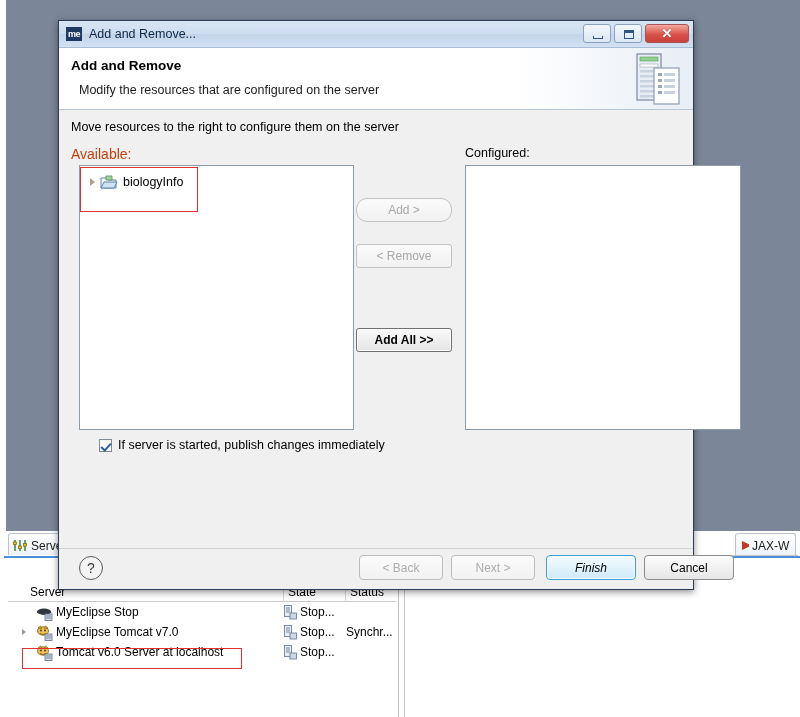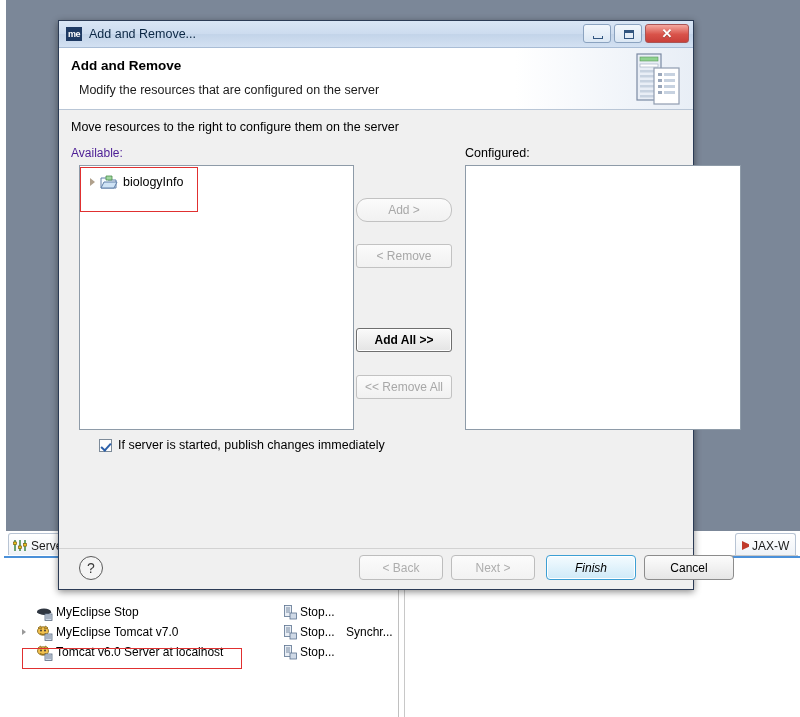--- a/index.html
+++ b/index.html
@@ -233,21 +233,21 @@
     position: relative;
     height: 438px;
     background: #f0f0f0;
   }
   .body-hint {
     position: absolute; left: 12px; top: 10px;
     font-size: 12.5px; color: #000;
   }
   .lbl-available {
     position: absolute; left: 12px; top: 36px;
-    font-size: 12px; color: #4c1d95;
+    font-size: 14px; color: #c2410c;
   }
   .lbl-configured {
     position: absolute; left: 406px; top: 36px;
     font-size: 12.5px; color: #000;
   }
   .listbox {
     position: absolute;
     background: #ffffff;
     border: 1px solid #8e9ba8;
   }
@@ -384,20 +384,25 @@
               <rect x="0.5" y="3" width="3" height="2.6" fill="#f0c419" stroke="#7a6010" stroke-width="0.7"></rect>
               <rect x="5.5" y="7" width="3" height="2.6" fill="#f0c419" stroke="#7a6010" stroke-width="0.7"></rect>
               <rect x="10.5" y="4.5" width="3" height="2.6" fill="#f0c419" stroke="#7a6010" stroke-width="0.7"></rect>
             </svg>
           </span>
           <span>Serve</span>
         </div>
       </div>
       <div class="tab-underline"></div>
 
+      <div class="table-head">
+        <div class="th th-server">Server</div>
+        <div class="th th-state">State</div>
+        <div class="th th-status">Status</div>
+      </div>
 
       <div class="rows">
 
         <div class="row">
           <span class="r-icon">
             <svg width="17" height="16" viewBox="0 0 17 16">
               <ellipse cx="8" cy="6.5" rx="7" ry="3" fill="#2f3640"></ellipse>
               <path d="M1.5 7 Q8 11 15 7" stroke="#2f3640" stroke-width="2" fill="none"></path>
               <rect x="9" y="9" width="7" height="6.5" fill="#cfd9e6" stroke="#5b6b80" stroke-width="0.8"></rect>
               <line x1="10" y1="11" x2="15" y2="11" stroke="#5b6b80" stroke-width="0.7"></line>
@@ -560,21 +565,20 @@
           <span>biologyInfo</span>
         </div>
       </div>
 
       <div class="listbox list-configured"></div>
 
       <div class="mid-btns">
         <div class="mbtn mbtn-add">Add &gt;</div>
         <div class="mbtn mbtn-remove">&lt; Remove</div>
         <div class="mbtn mbtn-addall enabled">Add All &gt;&gt;</div>
-        <div class="mbtn mbtn-removeall">&lt;&lt; Remove All</div>
       </div>
 
       <div class="chk-row">
         <span class="chkbox"></span>
         <span>If server is started, publish changes immediately</span>
       </div>
 
     </div>
 
     <div class="dlg-footer">

